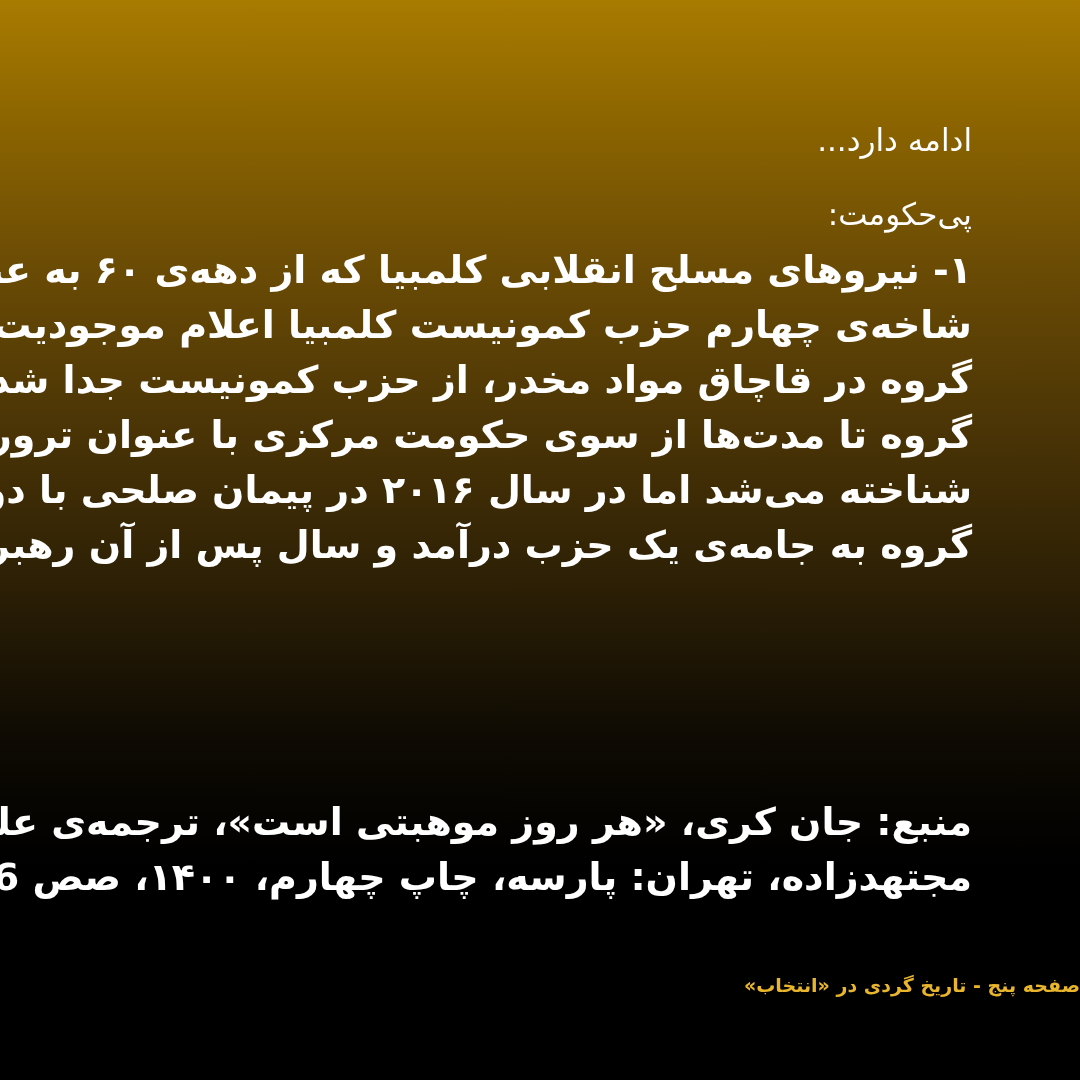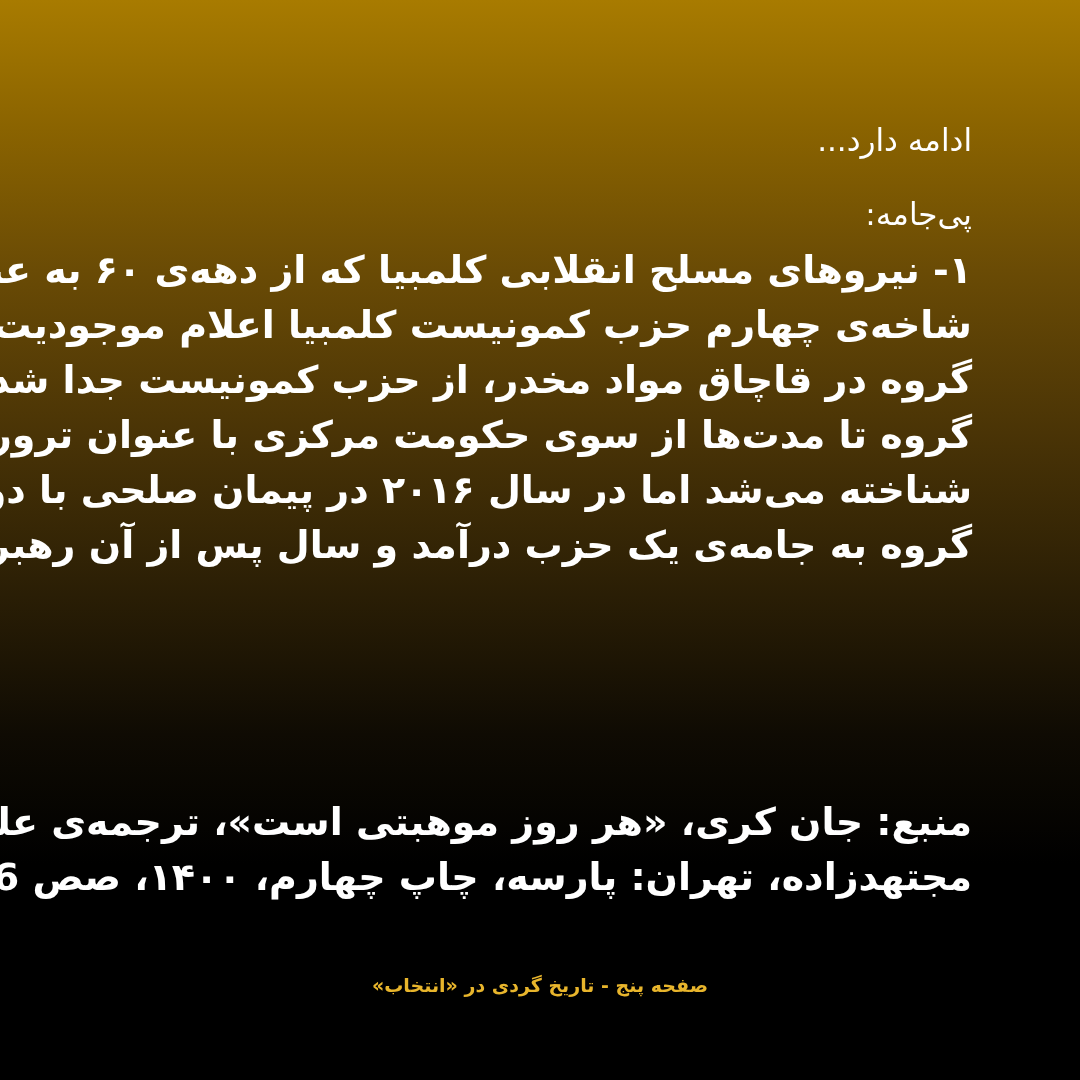--- a/index.html
+++ b/index.html
@@ -70,37 +70,37 @@
       position: absolute;
       top: 795px;
       right: 0;
       left: 0;
     }
     .footer {
       position: absolute;
       top: 970px;
       left: 0;
       width: 1080px;
-      text-align: center;
+      text-align: right;
       direction: rtl;
       font-size: 19px;
       font-weight: bold;
       line-height: 30px;
       color: #e8b52c;
       white-space: nowrap;
     }
   </style>
 </head>
 <body>
 
 <div class="page">
 
   <div class="continued">ادامه دارد...</div>
 
-  <div class="footnote-heading">پی‌جامه:</div>
+  <div class="footnote-heading">پی‌حکومت:</div>
 
   <div class="footnote-lines">
     <div class="line">۱- نیروهای مسلح انقلابی کلمبیا که از دهه‌ی ۶۰ به عنوان</div>
     <div class="line">شاخه‌ی چهارم حزب کمونیست کلمبیا اعلام موجودیت کرد</div>
     <div class="line">گروه در قاچاق مواد مخدر، از حزب کمونیست جدا شد. این</div>
     <div class="line">گروه تا مدت‌ها از سوی حکومت مرکزی با عنوان تروریست</div>
     <div class="line">شناخته می‌شد اما در سال ۲۰۱۶ در پیمان صلحی با دولت</div>
     <div class="line">گروه به جامه‌ی یک حزب درآمد و سال پس از آن رهبرش</div>
   </div>
 

